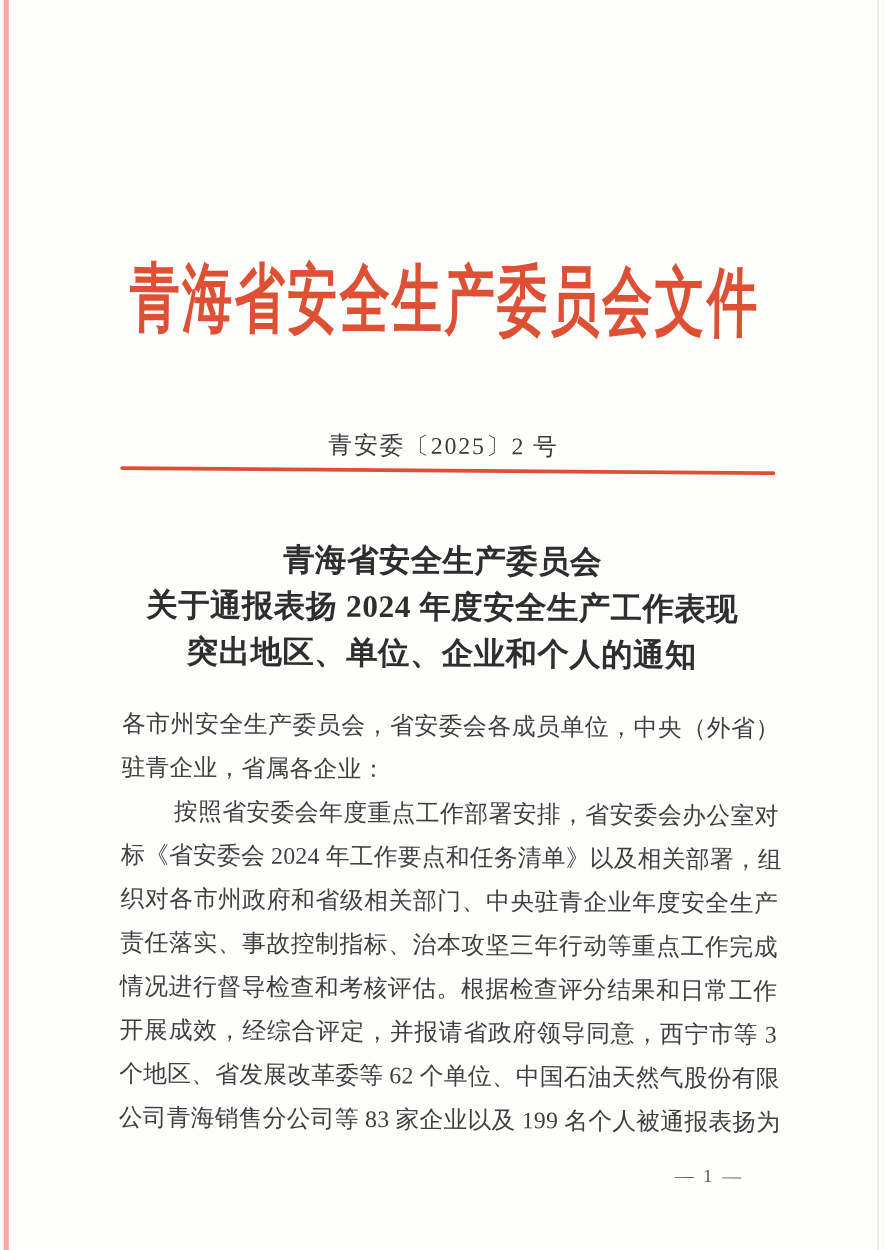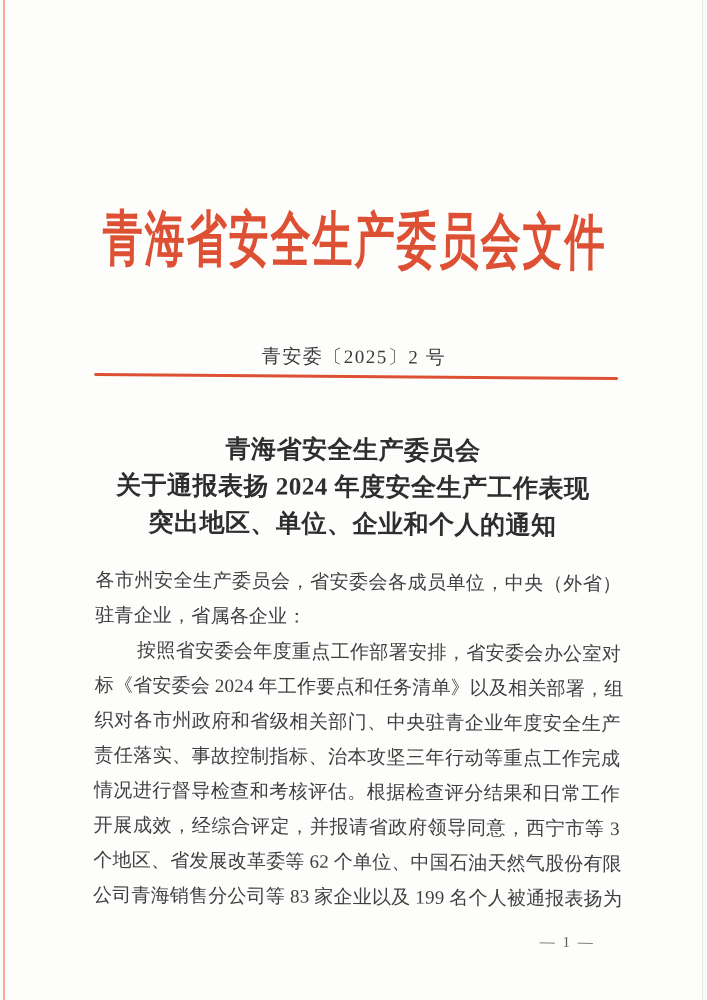--- a/index.html
+++ b/index.html
@@ -15,21 +15,21 @@
     position:relative;
     width:707px;height:1000px;
     margin:0 auto;
     background:#fbfbfa;
     overflow:hidden;
   }
   .page{
     position:absolute;
     top:0;bottom:0;left:3px;right:4px;
     background:#fdfdfc;
-    border-left:2px solid #fca5a5;
+    border-left:4px solid #fca5a5;
     border-right:1px solid #e6e6e4;
     padding-left:24px;
   }
   .tilt{
     position:absolute;inset:0;
     transform:rotate(0.45deg);
     transform-origin:50% 40%;
   }
   .letterhead{
     position:absolute;

